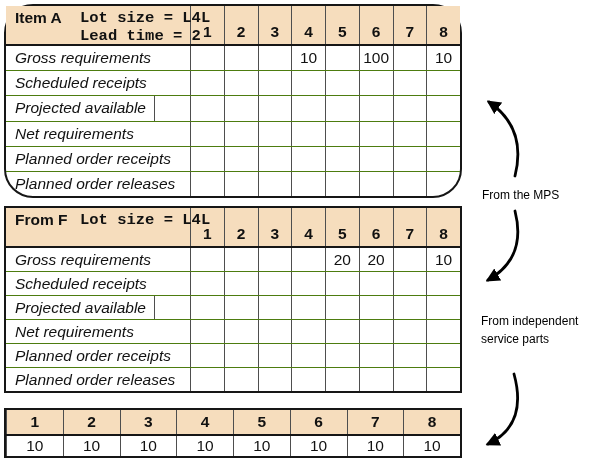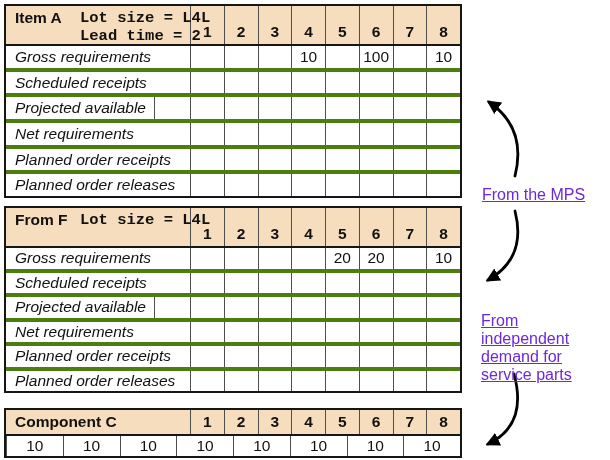--- a/index.html
+++ b/index.html
@@ -6,48 +6,48 @@
   body{
     width:610px;height:460px;position:relative;overflow:hidden;
     background:#ffffff;color:#111;
     font-family:"Liberation Sans",sans-serif;
   }
   .mrp-table{
     position:absolute;left:4px;width:458px;box-sizing:border-box;
     border:2px solid #161616;background:#ffffff;
     display:flex;flex-direction:column;
   }
-  .tbl0{top:4px;height:194px;}
+  .tbl0{top:4px;height:194px;border-radius:29px;}
   .tbl1{top:206px;height:187px;}
   .tbl2{top:408px;height:50px;}
   .hdr{display:flex;background:#F6DDBD;border-bottom:2px solid #161616;flex:0 0 auto;box-sizing:border-box;}
   .tbl0 .hdr,.tbl1 .hdr{height:40px;}
   .tbl2 .hdr{height:26px;}
   .hdr-label{flex:0 0 184px;position:relative;box-sizing:border-box;}
   .h1 .hdr-label{display:flex;align-items:center;padding-left:9px;font-weight:bold;font-size:15.5px;}
   .t-title{position:absolute;left:9px;top:3px;font-weight:bold;font-size:15.5px;}
   .t-params{position:absolute;left:74px;top:3px;font-weight:bold;font-size:15.5px;line-height:18px;white-space:nowrap;font-family:Liberation Mono, monospace;}
   .pcell{
     flex:1 1 0;min-width:0;box-sizing:border-box;
     border-left:1px solid #4e4e4e;
     display:flex;justify-content:center;align-items:center;
     font-size:15.5px;
   }
   .hnum{font-weight:bold;}
   .hdr.h2 .pcell{align-items:flex-end;padding-bottom:3px;}
-  .row{flex:1 1 0;display:flex;border-top:4px solid #4d7c0f;box-sizing:border-box;}
+  .row{flex:1 1 0;display:flex;border-top:1px solid #4d7c0f;box-sizing:border-box;}
   .hdr + .row{border-top:none;}
   .label-cell{
     flex:0 0 184px;display:flex;align-items:center;
     padding-left:9px;box-sizing:border-box;font-size:15.5px;font-style:italic;
   }
   .lbl{white-space:nowrap;}
   .subcell{margin-left:auto;align-self:stretch;width:35px;border-left:1px solid #4e4e4e;}
   .overlay{position:absolute;left:0;top:0;width:610px;height:460px;pointer-events:none;}
-  .note{position:absolute;font-size:16px;line-height:18px;color:#6d28d9;text-decoration:underline;}
+  .note{position:absolute;font-size:12px;line-height:18px;color:#000000;}
   #note-mps{left:482px;top:186px;white-space:nowrap;}
   #note-ind{left:481px;top:312px;}
 </style>
 </head>
 <body>
 
 <div class="mrp-table tbl0">
     <div class="hdr h2">
       <div class="hdr-label">
         <div class="t-title">Item A</div>
@@ -237,23 +237,20 @@
       <div class="pcell val"></div>
       <div class="pcell val"></div>
       <div class="pcell val"></div>
       <div class="pcell val"></div>
       <div class="pcell val"></div>
       <div class="pcell val"></div>
     </div>
   </div>
 <div class="mrp-table tbl2">
     <div class="hdr h1">
-      <div class="hdr-label">
-        <div>Component C</div>
-      </div>
       <div class="pcell hnum">1</div>
       <div class="pcell hnum">2</div>
       <div class="pcell hnum">3</div>
       <div class="pcell hnum">4</div>
       <div class="pcell hnum">5</div>
       <div class="pcell hnum">6</div>
       <div class="pcell hnum">7</div>
       <div class="pcell hnum">8</div>
     </div>
     <div class="row">
@@ -275,15 +272,14 @@
     </marker>
   </defs>
   <path d="M 515 176 Q 527 128 489 102" fill="none" stroke="#000" stroke-width="2.8" stroke-linecap="round" marker-end="url(#ah)"></path>
   <path d="M 515 211 Q 527 258 488 280" fill="none" stroke="#000" stroke-width="2.8" stroke-linecap="round" marker-end="url(#ah)"></path>
   <path d="M 514 374 Q 528 425 488 444" fill="none" stroke="#000" stroke-width="2.8" stroke-linecap="round" marker-end="url(#ah)"></path>
 </svg>
 
 <div class="note" id="note-mps">From the MPS</div>
 <div class="note" id="note-ind">
   <div>From independent</div>
-  <div>demand for</div>
   <div>service parts</div>
 </div>
 
 </body></html>

